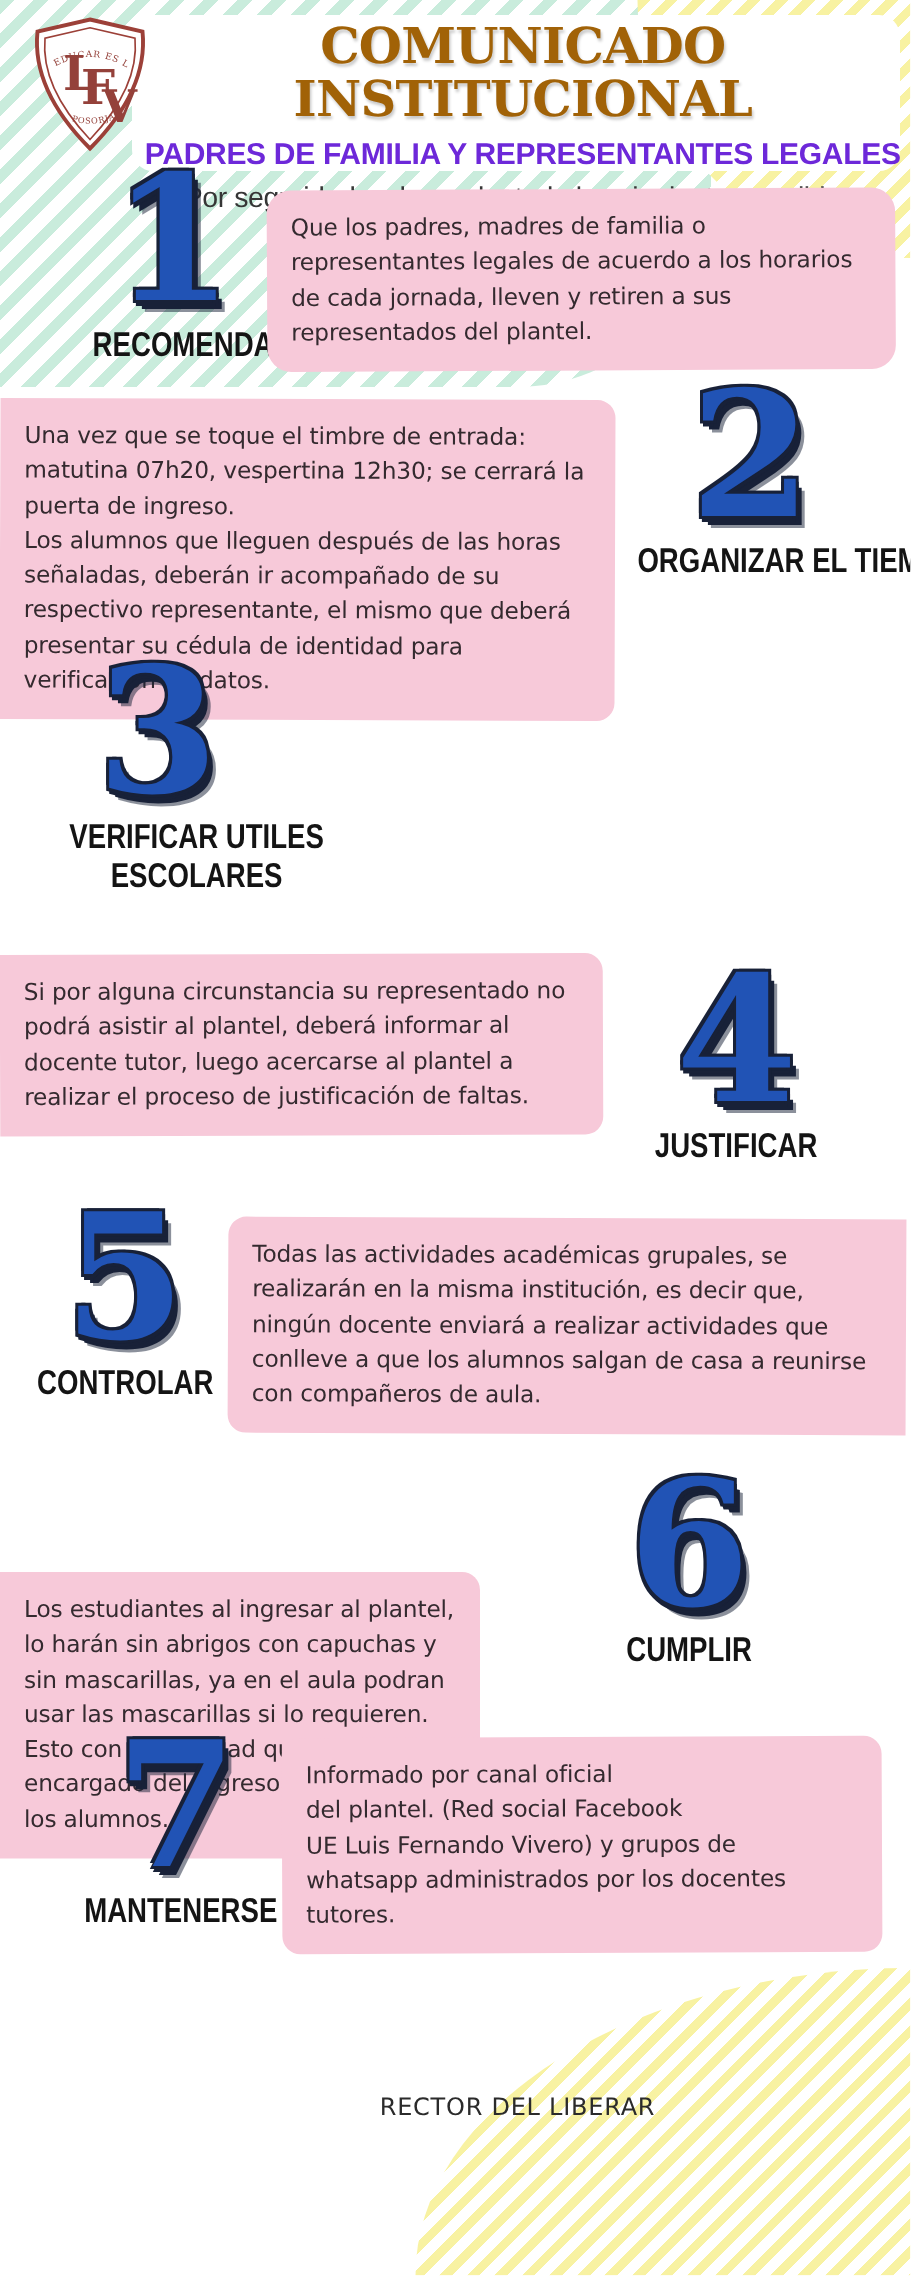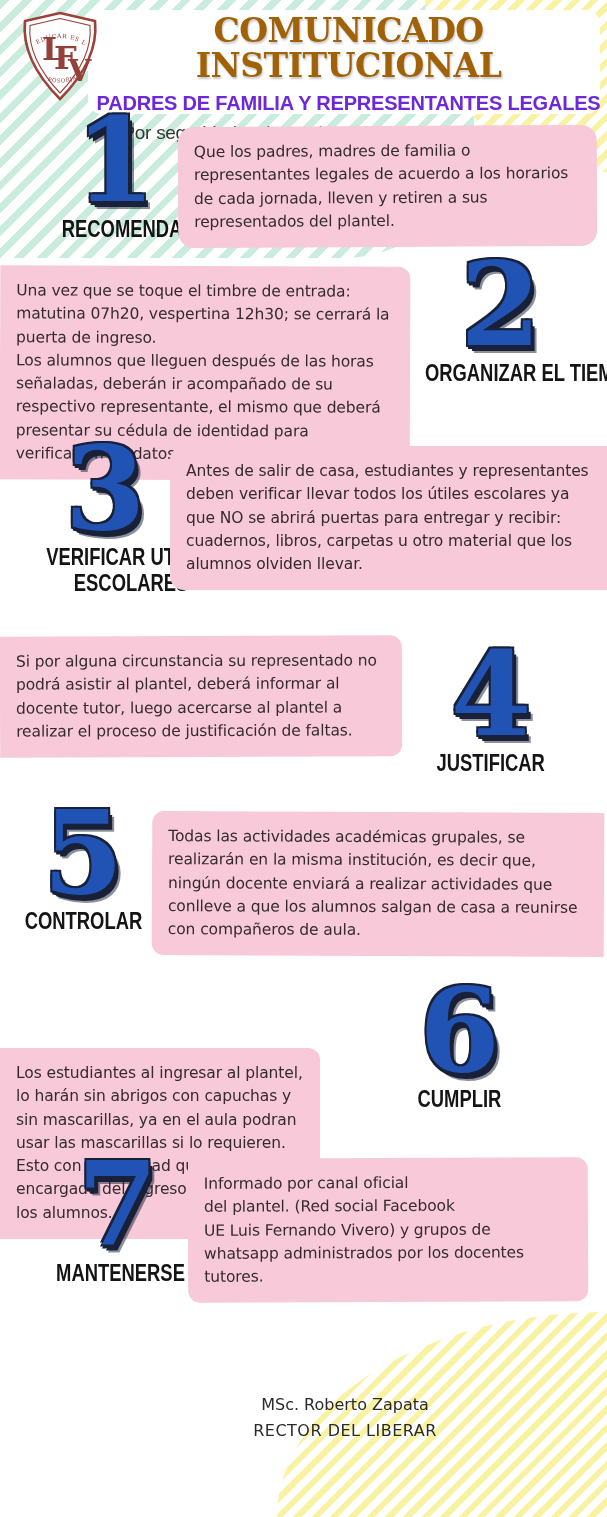--- a/index.html
+++ b/index.html
@@ -132,23 +132,20 @@
   <div class="num-block num-2">
     <div class="big-num">2</div>
     <div class="num-label">ORGANIZAR EL TIEMPO</div>
   </div>
 
   <div class="num-block num-3">
     <div class="big-num">3</div>
     <div class="num-label">VERIFICAR UTILES
 ESCOLARES</div>
   </div>
-  <div class="sec-box box-3">
-    <div class="sec-text">Antes de salir de casa, estudiantes y representantes deben verificar llevar todos los útiles escolares ya que NO se abrirá puertas para entregar y recibir: cuadernos, libros, carpetas u otro material que los alumnos olviden llevar.</div>
-  </div>
 
   <div class="sec-box box-4">
     <div class="sec-text">Si por alguna circunstancia su representado no podrá asistir al plantel, deberá informar al docente tutor, luego acercarse al plantel a realizar el proceso de justificación de faltas.</div>
   </div>
   <div class="num-block num-4">
     <div class="big-num">4</div>
     <div class="num-label">JUSTIFICAR</div>
   </div>
 
   <div class="num-block num-5">
@@ -174,17 +171,16 @@
   </div>
   <div class="sec-box box-7">
     <div class="sec-text">Informado por canal oficial
 del plantel. (Red social Facebook
 UE Luis Fernando Vivero) y grupos de
 whatsapp administrados por los docentes
 tutores.</div>
   </div>
 
   <div class="footer">
-    <div class="name">MSc. Roberto Zapata</div>
     <div class="role">RECTOR DEL LIBERAR</div>
   </div>
 
 </div>
 
 </body></html>

